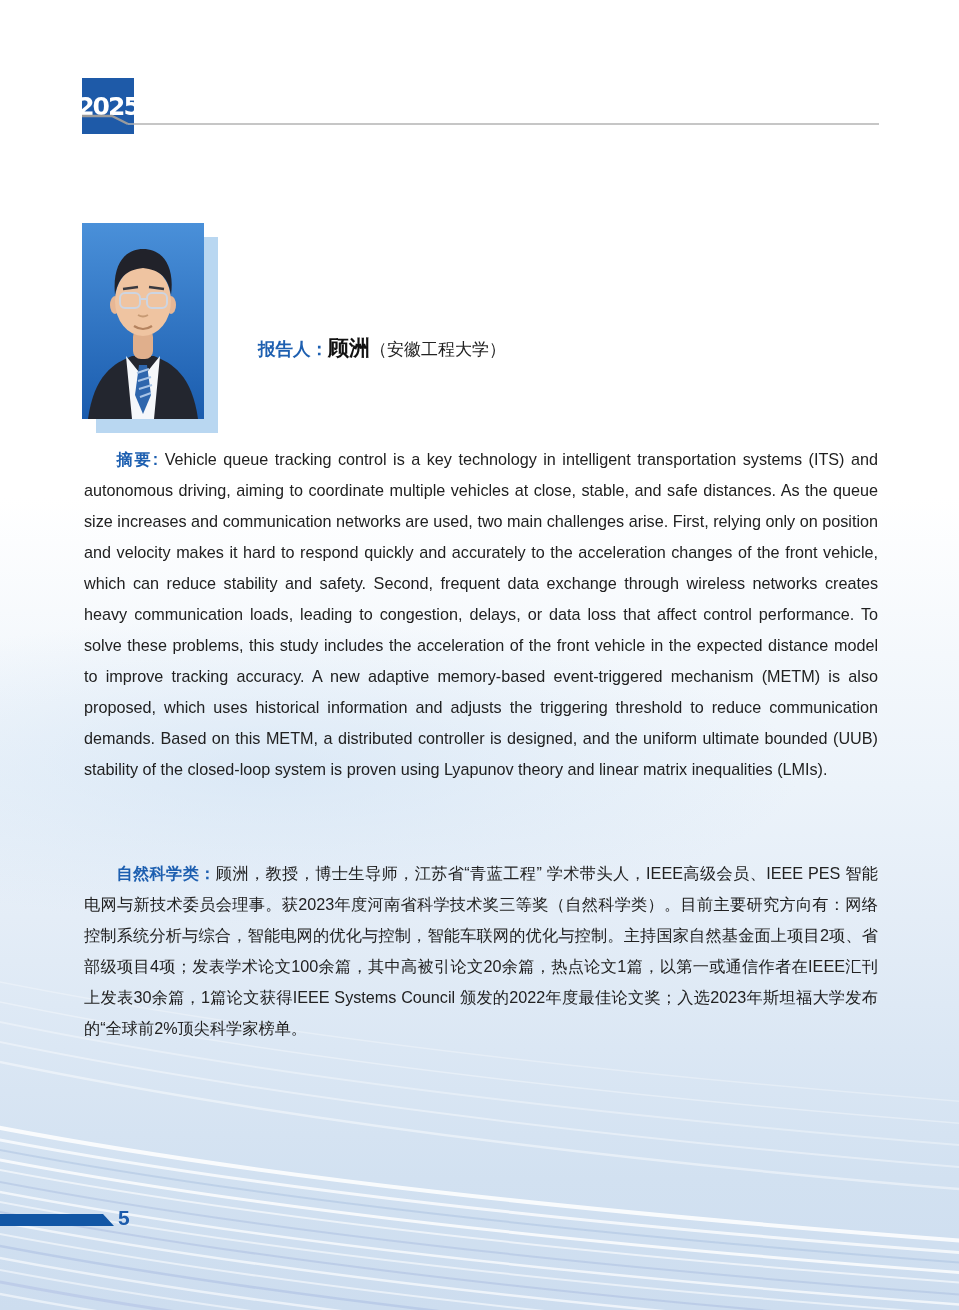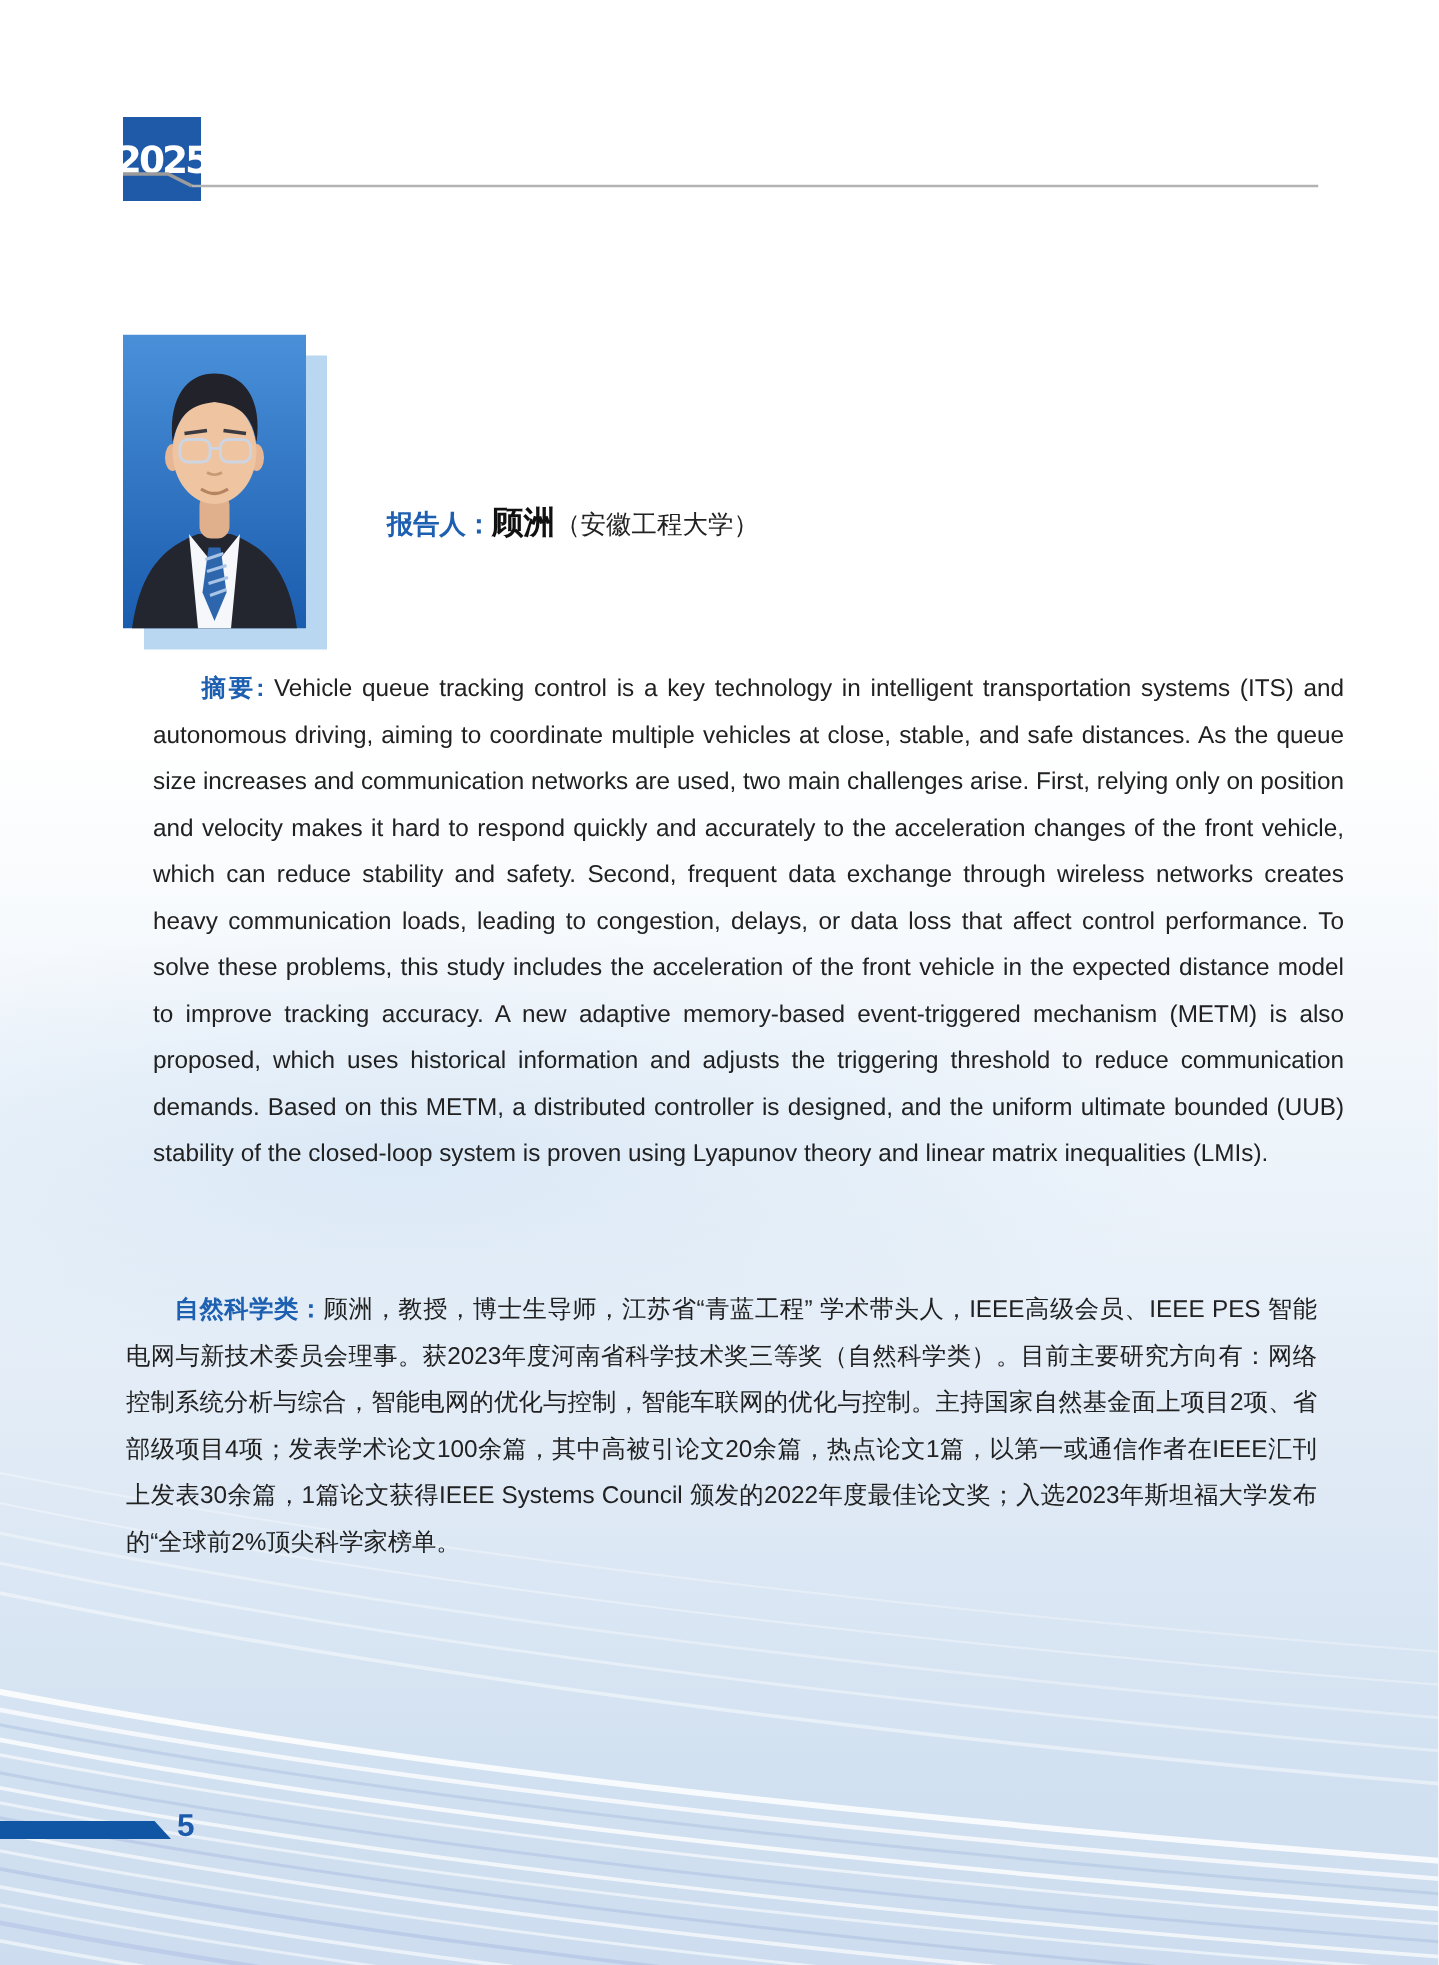--- a/index.html
+++ b/index.html
@@ -47,21 +47,21 @@
   .speaker-line { position:absolute; left:258px; top:334px; font-size:17.5px; color:#1c1c1c; }
   .speaker-name { font-size:21px; font-weight:700; color:#111111; }
   .speaker-affil { font-size:17px; color:#222222; }
 
   
   .para {
     position:absolute; left:84px; width:794px;
     font-size:16.2px; line-height:31px; color:#212121;
     text-align:justify; text-justify:inter-word; text-indent:2em;
   }
-  .abstract { top:444px;margin-left:18px; }
+  .abstract { top:444px; }
   .bio { top:858px; }
 
   
   .footer-bar {
     position:absolute; left:0; top:1214px; width:114px; height:12px;
     background:#1156a5;
     clip-path:polygon(0 0, 103px 0, 114px 100%, 0 100%);
   }
   .page-num {
     position:absolute; left:118px; top:1206px;

